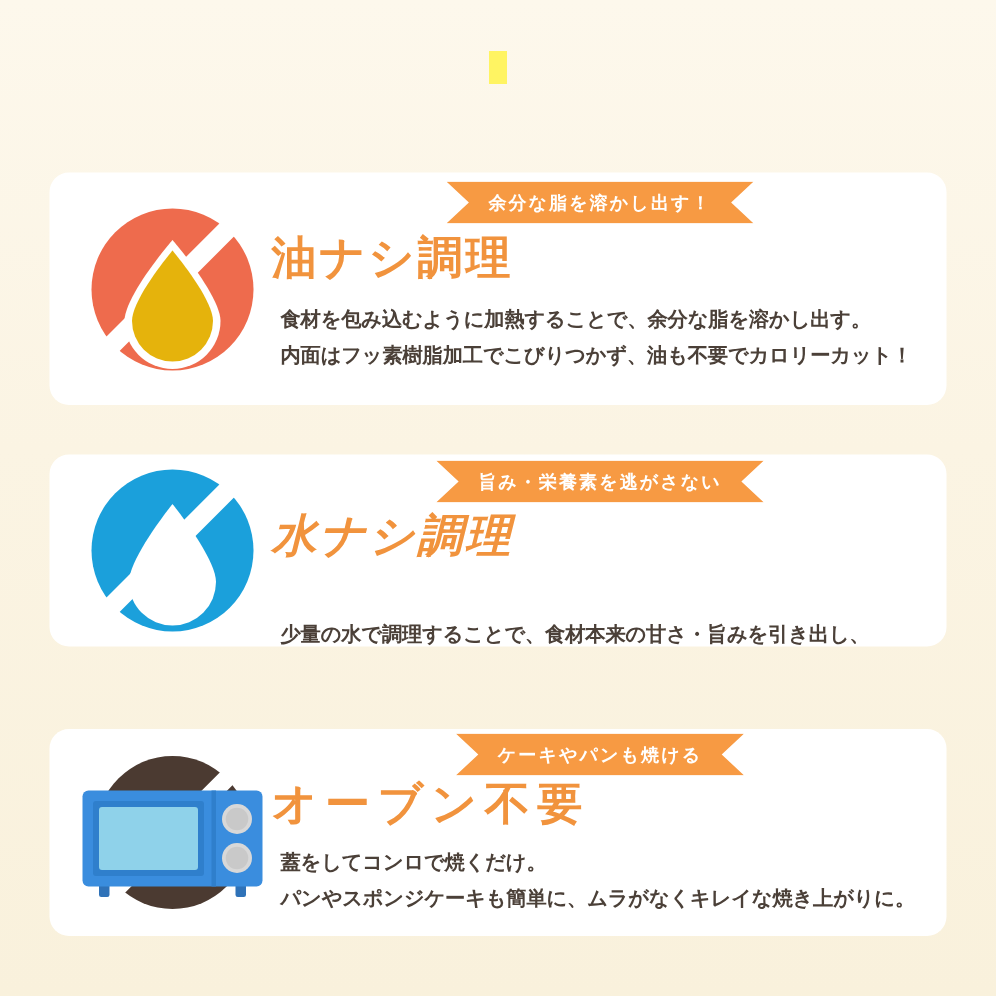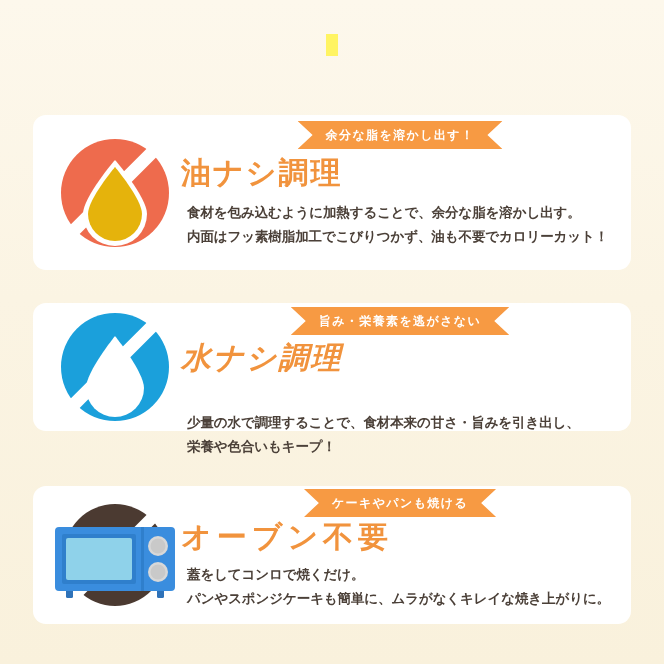--- a/index.html
+++ b/index.html
@@ -225,21 +225,20 @@
         </defs>
         <circle cx="61" cy="61" r="54" fill="#1ba0db" mask="url(#mask-water)"></circle>
       </svg>
     </div>
 
     <div class="content">
       <div class="ribbon ribbon-pos-2">旨み・栄養素を逃がさない</div>
       <div class="heading heading-pos-2">水ナシ調理</div>
       <div class="body-copy body-pos-2">
         <span class="line">少量の水で調理することで、食材本来の甘さ・旨みを引き出し、</span>
-        <span class="line">栄養や色合いもキープ！</span>
       </div>
     </div>
 
   </div>
 </div>
 
 <div class="card card-3">
   <div class="card-inner">
 
     <div class="icon-slot icon-slot-3">

